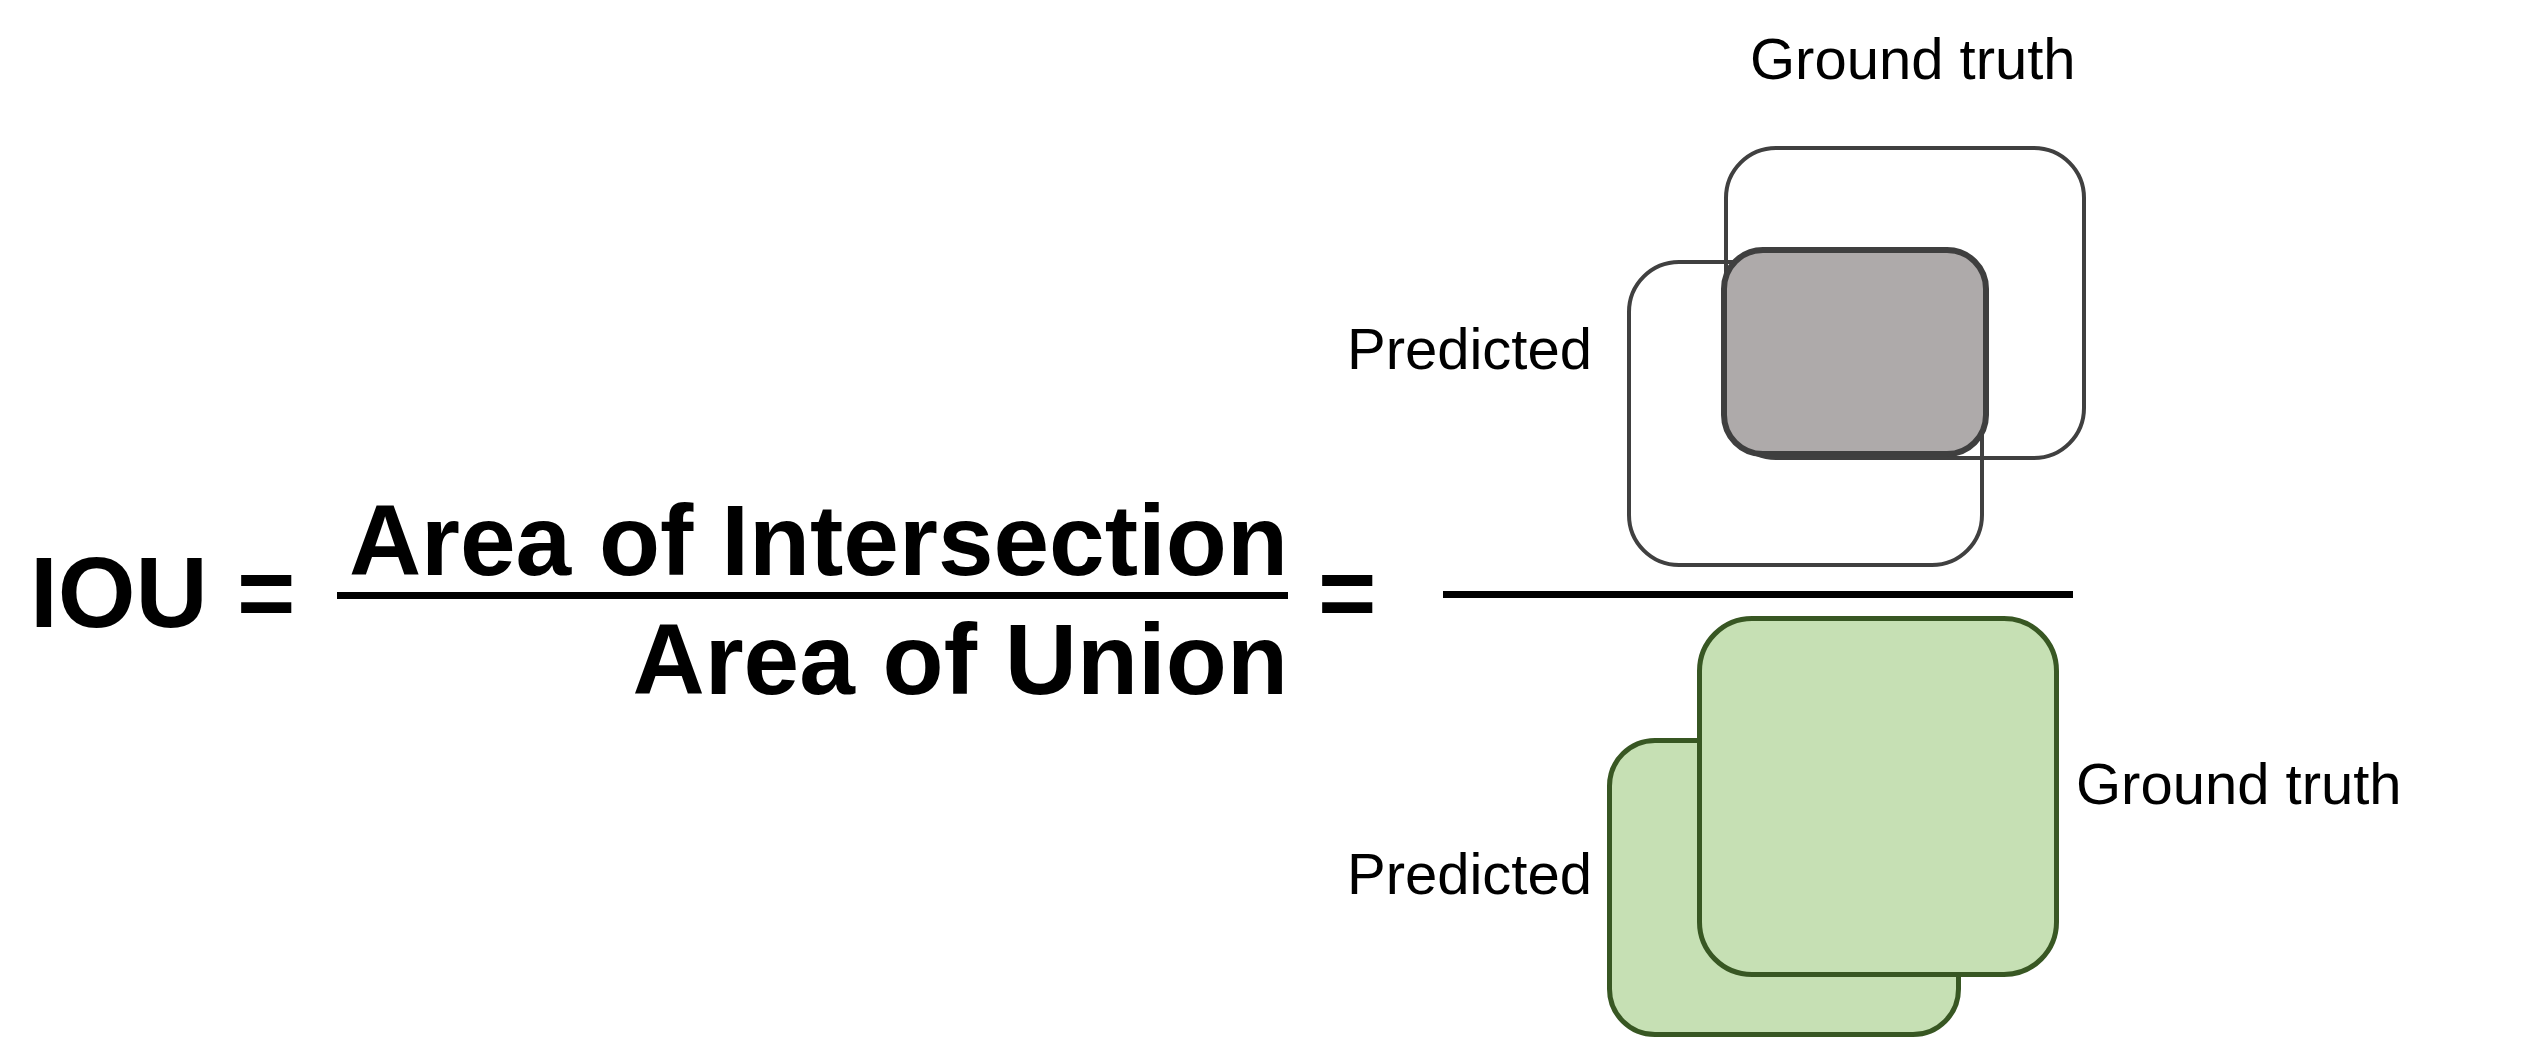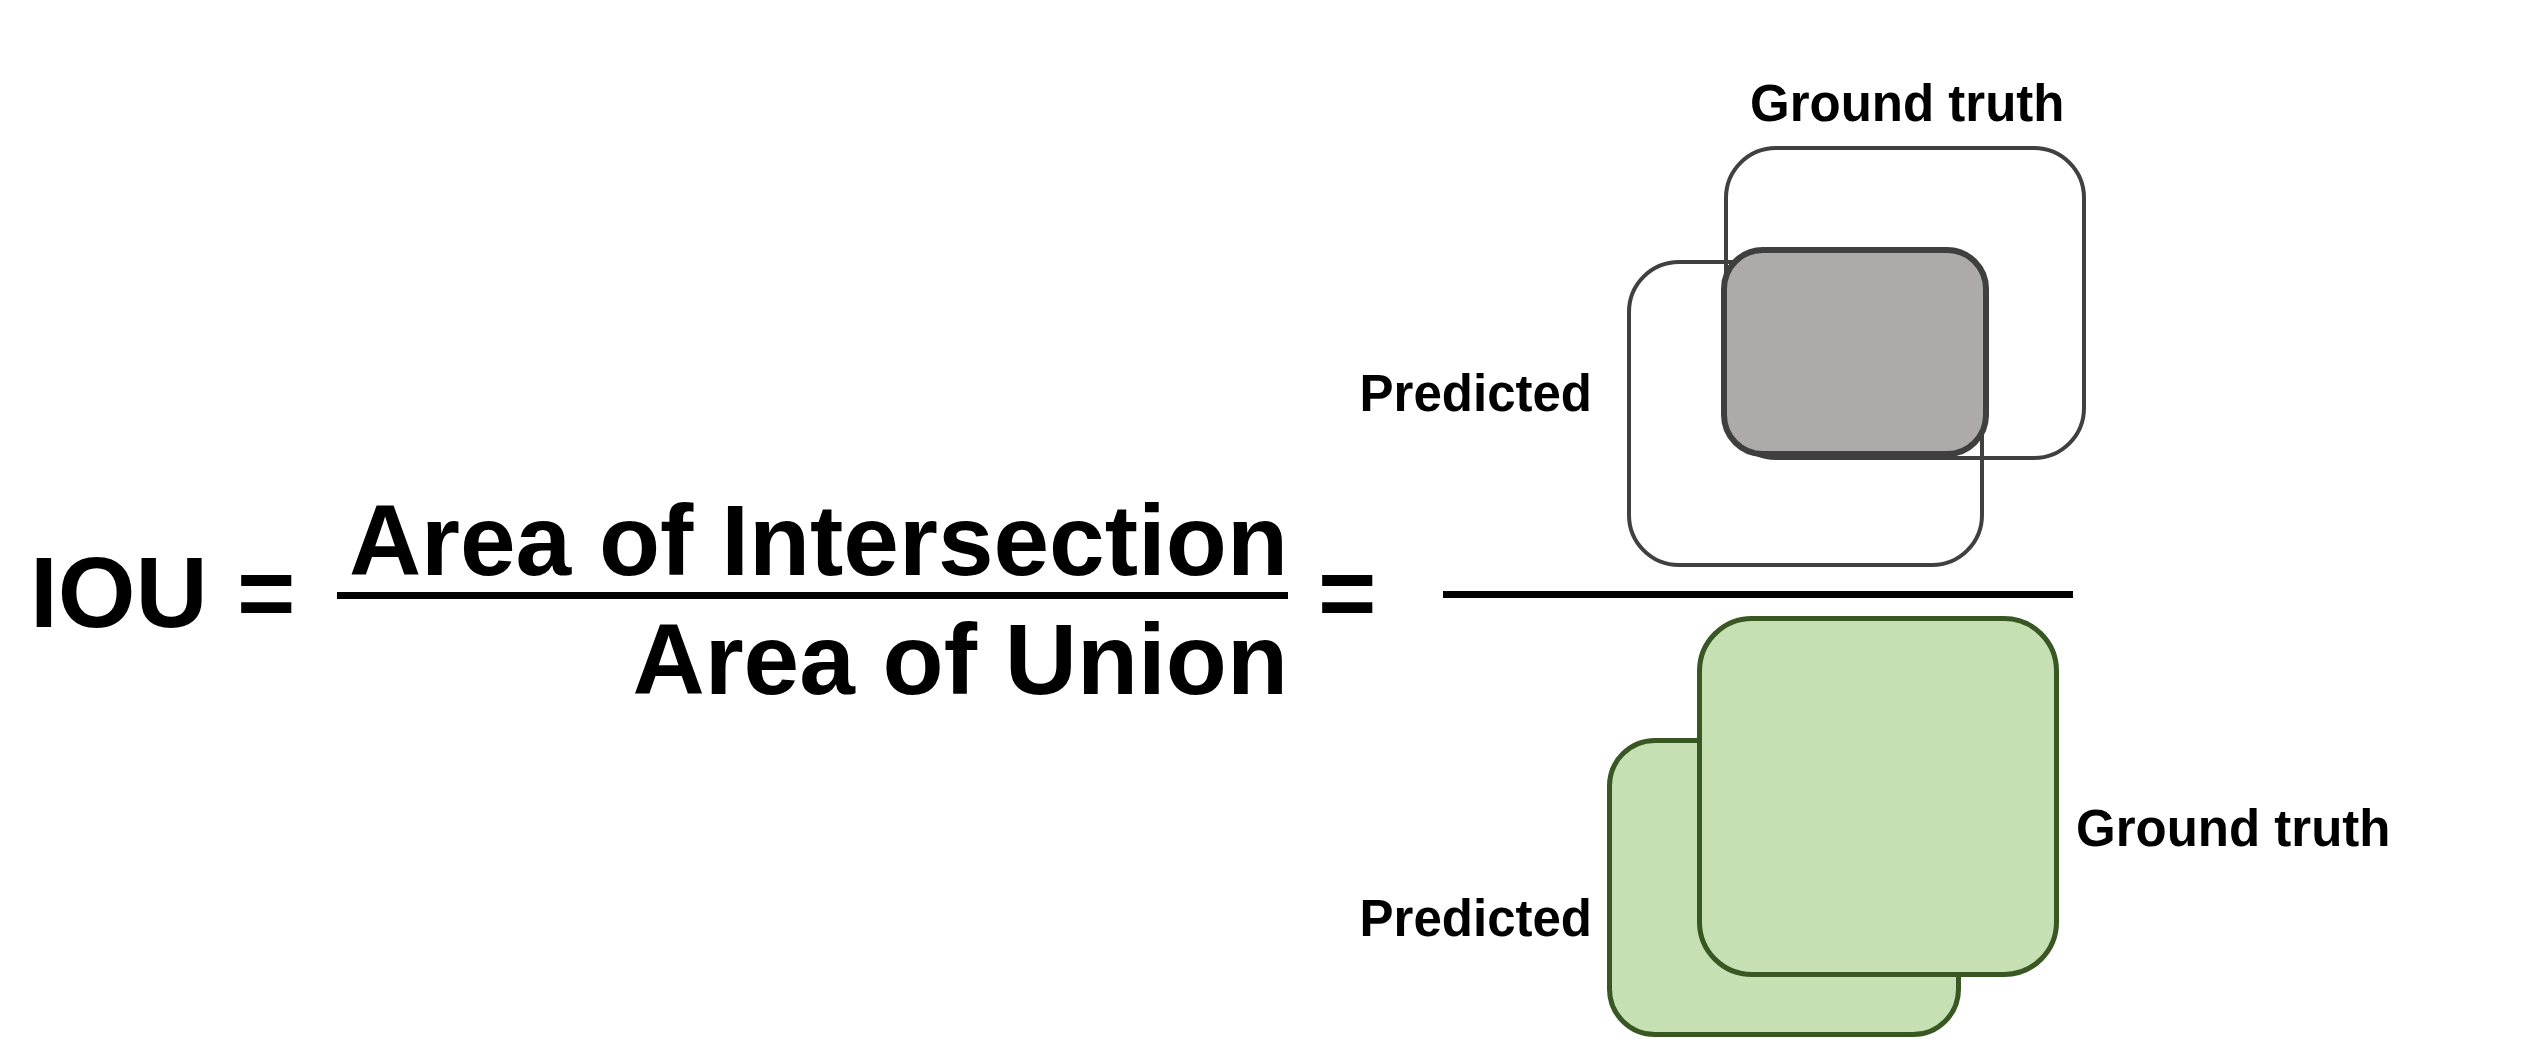--- a/index.html
+++ b/index.html
@@ -32,22 +32,22 @@
   .den{left:337px;top:609px;width:951px;text-align:right;}
   .eq2{left:1318px;top:542px;}
 
   .fbar{position:absolute;background:var(--bar);height:7px;}
   .left-bar{left:337px;top:592px;width:951px;}
   .right-bar{left:1443px;top:591px;width:630px;}
 
   
   .label{
     position:absolute;
-    font-size:51px;font-weight:bold;line-height:1;
-    color:var(--text);white-space:nowrap;margin-top:48px;
+    font-size:58px;font-weight:normal;line-height:1;
+    color:var(--text);white-space:nowrap;
   }
   .gt-top{left:1750px;top:30px;}
   .pred-top{left:1280px;top:320px;width:312px;text-align:right;}
   .pred-bottom{left:1280px;top:845px;width:312px;text-align:right;}
   .gt-bottom{left:2076px;top:755px;}
 
   
   .rect{position:absolute;box-sizing:border-box;background:transparent;}
   .gt-outline{
     left:1724px;top:146px;width:362px;height:314px;

